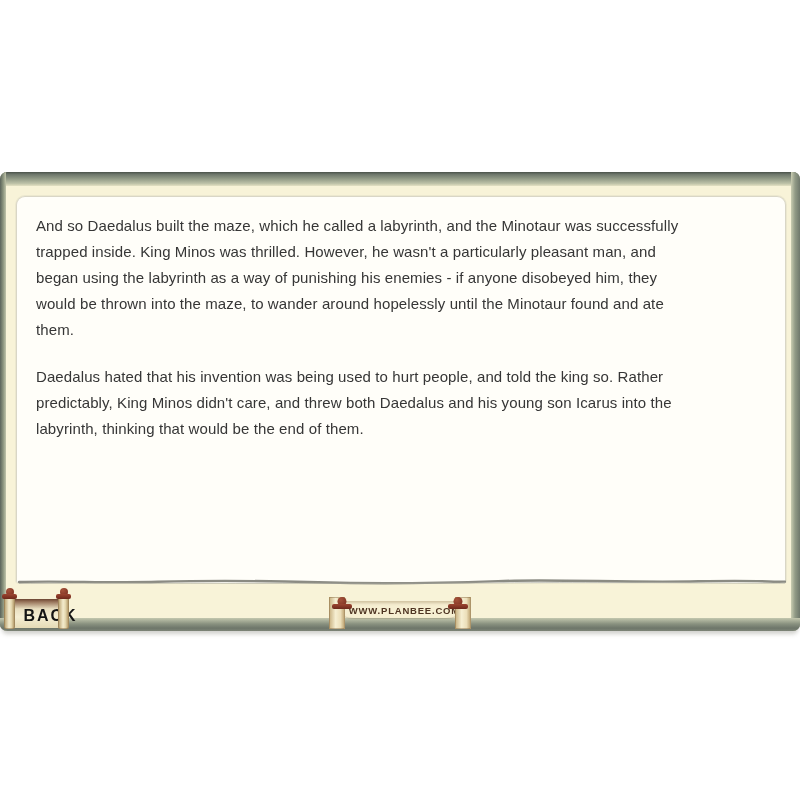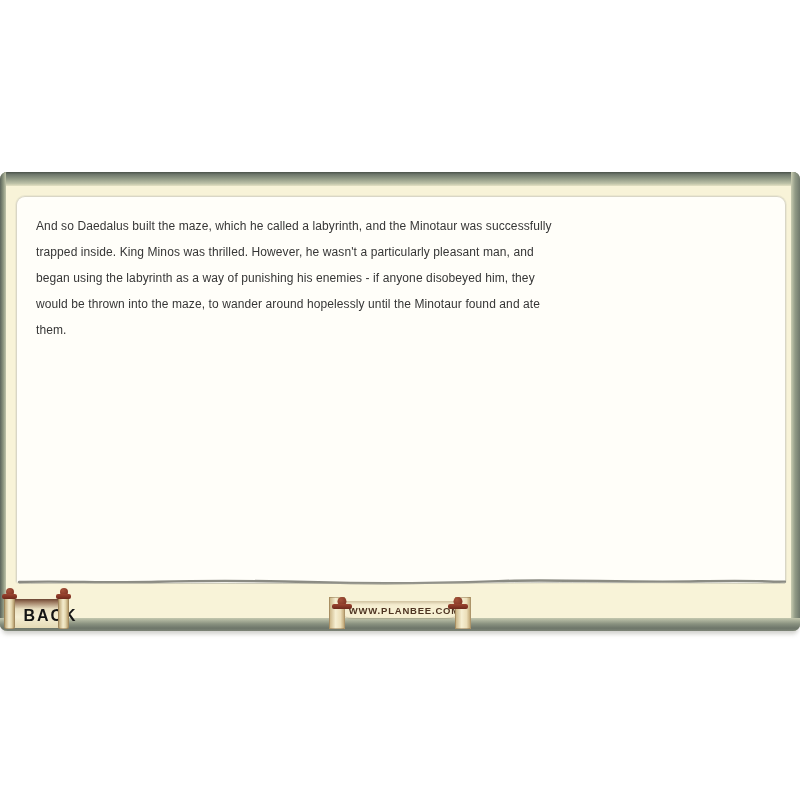--- a/index.html
+++ b/index.html
@@ -24,21 +24,21 @@
 
   
   .card {
     position:absolute; left:16px; top:24px; width:770px; height:387px; z-index:2;
     background:#fffef9; border:1px solid #d9d6c6; border-bottom:none;
     border-radius:9px 9px 3px 3px;
     box-shadow:0 0 0 1px rgba(200,198,180,0.25);
   }
   .story {
     padding:16px 20px 0 19px;
-    font-size:12px; line-height:26px; color:#363636;
+    font-size:15px; line-height:26px; color:#363636;
     letter-spacing:0.1px;
   }
   .story p { white-space:pre-line; margin:0 0 21px 0; }
   .rough-line { position:absolute; left:1px; bottom:-3px; width:768px; height:8px; }
 
   
   .scroll-btn { position:absolute; top:416px; width:65px; height:41px; z-index:3; cursor:pointer; background:none; border:none; }
   .scroll-btn.back { left:4px; }
   .scroll-btn.next { right:5px; }
 
@@ -95,20 +95,23 @@
     <div class="edge edge-right"></div>
     <div class="edge edge-bottom"></div>
 
     <div class="card">
       <div class="story">
         <p>And so Daedalus built the maze, which he called a labyrinth, and the Minotaur was successfully
 trapped inside. King Minos was thrilled. However, he wasn't a particularly pleasant man, and
 began using the labyrinth as a way of punishing his enemies - if anyone disobeyed him, they
 would be thrown into the maze, to wander around hopelessly until the Minotaur found and ate
 them.</p>
+        <p>Daedalus hated that his invention was being used to hurt people, and told the king so. Rather
+predictably, King Minos didn't care, and threw both Daedalus and his young son Icarus into the
+labyrinth, thinking that would be the end of them.</p>
       </div>
       <svg class="rough-line" viewBox="0 0 768 8" preserveAspectRatio="none">
         <path d="M1 4 C 40 2.5, 90 5.2, 140 3.8 S 240 2.6, 300 4.3 S 420 5.2, 480 3.1 S 610 4.9, 680 3.3 S 750 4.5, 767 3.6" stroke="#8b8b83" stroke-width="2.4" fill="none" stroke-linecap="round"></path>
         <path d="M1 5.5 C 120 4.5, 300 6, 480 4.8 S 700 5.6, 767 5" stroke="#a9a99f" stroke-width="1" fill="none" opacity="0.6"></path>
       </svg>
     </div>
 
     <button class="scroll-btn back">
       <span class="finial finial-l"></span>
       <span class="finial finial-r"></span>

